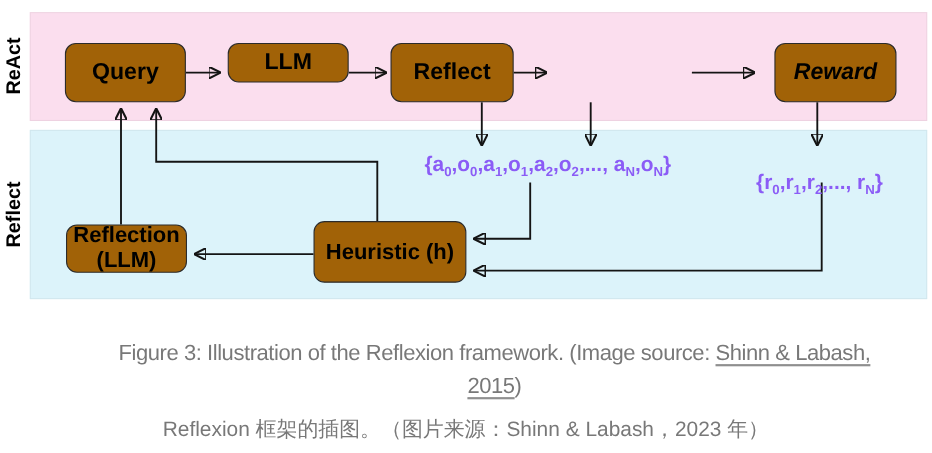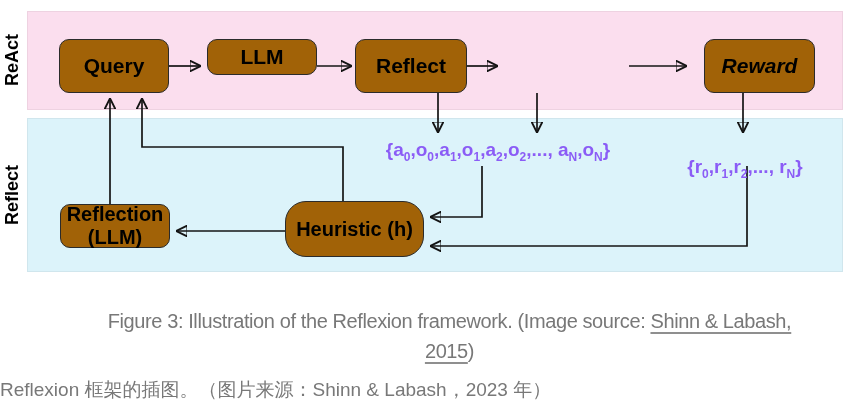--- a/index.html
+++ b/index.html
@@ -29,42 +29,42 @@
     display:flex; align-items:center; justify-content:center;
     font-weight:bold; font-size:21px; color:#000;
     text-align:center; white-space:nowrap;
   }
   .node.query       { left:59px;  top:39px;  width:110px; height:54px; }
   .node.llm         { left:207px; top:39px;  width:110px; height:36px; }
   .node.action      { left:355px; top:39px;  width:112px; height:54px; }
   .node.environment { left:502px; top:39px;  width:127px; height:54px; font-size:18px; letter-spacing:-0.2px; }
   .node.reward      { left:704px; top:39px;  width:111px; height:54px;font-style:italic; }
   .node.reflection  { left:60px;  top:204px; width:110px; height:44px; font-size:20px; line-height:23px; white-space:pre-line; }
-  .node.heuristic   { left:285px; top:201px; width:139px; height:56px; font-size:20px;border-radius:21px; }
+  .node.heuristic   { left:285px; top:201px; width:139px; height:56px; font-size:20px; }
   
   .trace {
     position:absolute; font-weight:bold; font-size:19px; color:#8b5cf6;
     text-align:center; white-space:nowrap;
   }
   .trace.ao { left:360px; top:139px; width:276px; }
   .trace.r  { left:663px; top:156px; width:164px; }
   .trace sub { font-size:12px; line-height:0; }
   
   .caption-en {
     position:absolute; top:306px; left:0; width:847px;
     text-align:center; font-size:20px; letter-spacing:-0.4px;
     color:#787878; line-height:30px;margin-left:26px;
   }
   .caption-en a {
     color:#787878; text-decoration:underline;
     text-decoration-color:#8f8f8f; text-underline-offset:4px; cursor:pointer;
   }
   .caption-zh {
     position:absolute; top:377px; left:0; width:847px;
-    text-align:left; font-size:19px; color:#787878;
+    text-align:center; font-size:19px; color:#787878;
   }
 </style>
 </head>
 <body>
 
 <div class="stage">
 
   <div class="band react"></div>
   <div class="band reflect"></div>
   <div class="band-label react">ReAct</div>

